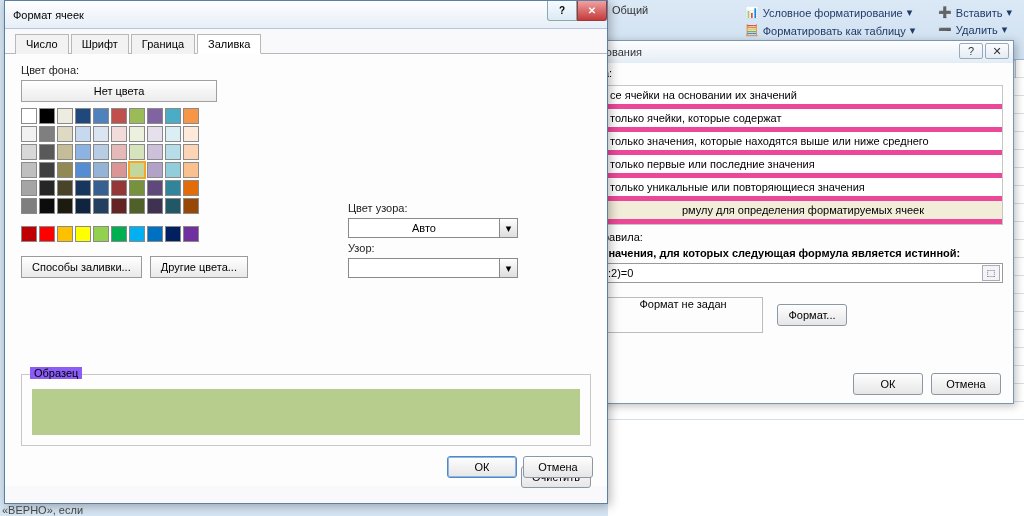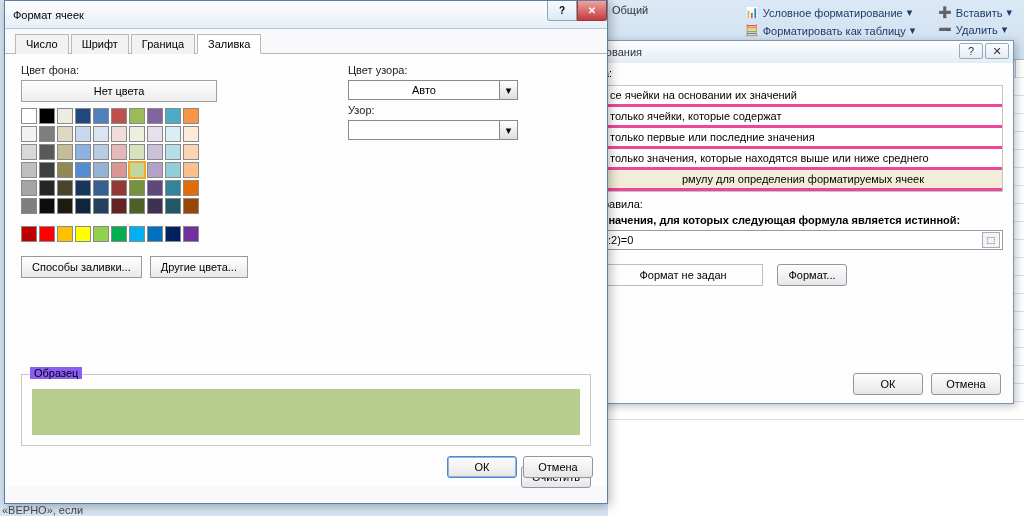--- a/index.html
+++ b/index.html
@@ -19,21 +19,21 @@
 .winbtn { width: 30px; height: 20px; border: 1px solid #8aa; background: linear-gradient(#f5fbff,#dceaf5); display:flex;align-items:center;justify-content:center; border-top:none;}
 .winbtn.help { border-radius: 0 0 0 3px; }
 .winbtn.close { background: linear-gradient(#f0a2a2,#c43a3a); color:#fff; border-radius:0 0 3px 0; border-color:#9a3a3a;}
 .winbtn span { font-weight: bold; font-size: 10px; }
 
 .tabs { display: flex; padding: 4px 10px 0 10px; border-bottom: 1px solid #b8b8b8; }
 .tab { padding: 3px 10px; border: 1px solid #b8b8b8; border-bottom: none; background: #f2f2f2; margin-right: 2px; position: relative; top: 1px; }
 .tab.active { background: #fff; border-bottom: 1px solid #fff; }
 
 .body1 { padding: 10px 16px; background: #fdfdfe; height: calc(100% - 70px); position: relative; }
-.row { display: flex; gap: 40px; }
+.row { display: flex; gap: 40px; align-items: flex-end; }
 .col { display: flex; flex-direction: column; }
 .lbl { margin-bottom: 4px; color: #222; }
 .btn-nocolor { width: 196px; height: 22px; border: 1px solid #a0a0a0; background: linear-gradient(#fff,#ececec); }
 .swatches { display: grid; grid-template-columns: repeat(10, 16px); grid-auto-rows: 16px; gap: 2px; margin-top: 6px; }
 .sw { width: 16px; height: 16px; border: 1px solid #8a8a8a; }
 .sw.selected { outline: 2px solid #f6a623; outline-offset: -1px; }
 .swatches-standard { margin-top: 12px; }
 .dropdown { width: 170px; height: 20px; border: 1px solid #8a8a8a; background: #fff; display: flex; align-items: center; position: relative; }
 .dropdown .dd-text { flex: 1; text-align: center; }
 .dropdown .dd-btn { width: 18px; height: 100%; border-left: 1px solid #8a8a8a; background: linear-gradient(#fefefe,#dedede); display:flex;align-items:center;justify-content:center; }
@@ -47,28 +47,28 @@
 .btn { min-width: 70px; height: 22px; border: 1px solid #8b97a5; background: linear-gradient(#fefefe,#e6e6e6); border-radius: 3px; }
 .btn.default { border: 1px solid #4f89c9; box-shadow: 0 0 0 1px #8fb6e0 inset; }
 .clear-row { position: absolute; right: 16px; top: 412px; }
 
 
 .dlg2 { position: absolute; top: 40px; left: 560px; width: 454px; height: 364px; background: #fdfdfe; border: 1px solid #7a95b3; box-shadow: 2px 2px 8px rgba(0,0,0,.25); }
 .dlg2 .titlebar2 { height: 22px; background: linear-gradient(#fefeff,#e3ecf5); padding-left: 8px; display:flex; align-items:center; position:relative; color:#333;}
 .dlg2 .winbtns2 { position:absolute; right:4px; top:2px; display:flex; gap:2px;}
 .wbtn2 { width:24px; height:16px; border:1px solid #9ab; background:linear-gradient(#fcfdff,#e4ecf4); border-radius:2px; display:flex;align-items:center;justify-content:center;}
 .rulelist { border: 1px solid #c6c6c6; margin: 6px 10px 6px 42px; background: #fff; }
-.rulelist .rule { padding: 3px 6px; border-bottom: 3px solid #ec4899; white-space: nowrap; overflow: hidden; }
+.rulelist .rule { padding: 3px 6px; border-bottom: 5px solid #ec4899; white-space: nowrap; overflow: hidden; }
 .rulelist .rule.sel { background: #f2edd9; text-align: center; }
 .section-label { margin: 4px 10px 2px 42px; }
 .bold { font-weight: bold; }
 .formula-input { margin: 4px 10px 8px 42px; height: 20px; border: 1px solid #9a9a9a; background: #fff; display:flex; align-items:center; position:relative; padding-left:4px;}
 .formula-input .refbtn { position:absolute; right:2px; top:1px; width:18px; height:16px; border:1px solid #aab; background:#f4f4f8; font-size:9px; display:flex;align-items:center;justify-content:center;}
 .preview-row { display:flex; align-items:center; gap:14px; margin: 14px 10px 10px 42px; }
-.preview-box { width: 160px; height: 22px; border: 1px solid #bcbcbc; display:flex; align-items:center; justify-content:center; }
+.preview-box { width: 160px; height: 36px; border: 1px solid #bcbcbc; display:flex; align-items:flex-start; justify-content:center; }
 .dlg2 .btnbar2 { position:absolute; bottom:8px; right:12px; display:flex; gap:8px;}
 
 
 .grid { position:absolute; top:60px; left:608px; right:0; bottom:0; background:#fff; }
 .grid-row { height:18px; border-bottom:1px solid #d7dfe6; }
 .colhdr { position:absolute; top:60px; right:8px; height:18px; padding:0 6px; background:#e9eef4; border:1px solid #b8c5d3; display:flex;align-items:center;justify-content:center;}
 .bottom-text { position:absolute; bottom:0; left:2px; color:#444; }
 </style>
 </head>
 <body>
@@ -120,22 +120,23 @@
         </div>
       <div class="wbtn2">
           <span>✕</span>
         </div>
     </div>
   </div>
   <div class="section-label">a:</div>
   <div class="rulelist" id="rulelist">
       <div class="rule">ce ячейки на основании их значений</div>
       <div class="rule">только ячейки, которые содержат</div>
+      <div class="rule">только значения, которые находятся выше или ниже среднего</div>
       <div class="rule">только первые или последние значения</div>
-      <div class="rule">только значения, которые находятся выше или ниже среднего</div>
+      <div class="rule">только уникальные или повторяющиеся значения</div>
       <div class="rule sel">рмулу для определения форматируемых ячеек</div>
     </div>
   <div class="section-label">равила:</div>
   <div class="section-label bold">значения, для которых следующая формула является истинной:</div>
   <div class="formula-input">
     <span>:2)=0</span>
     <div class="refbtn">⬚</div>
   </div>
   <div class="preview-row">
     <div class="preview-box">

